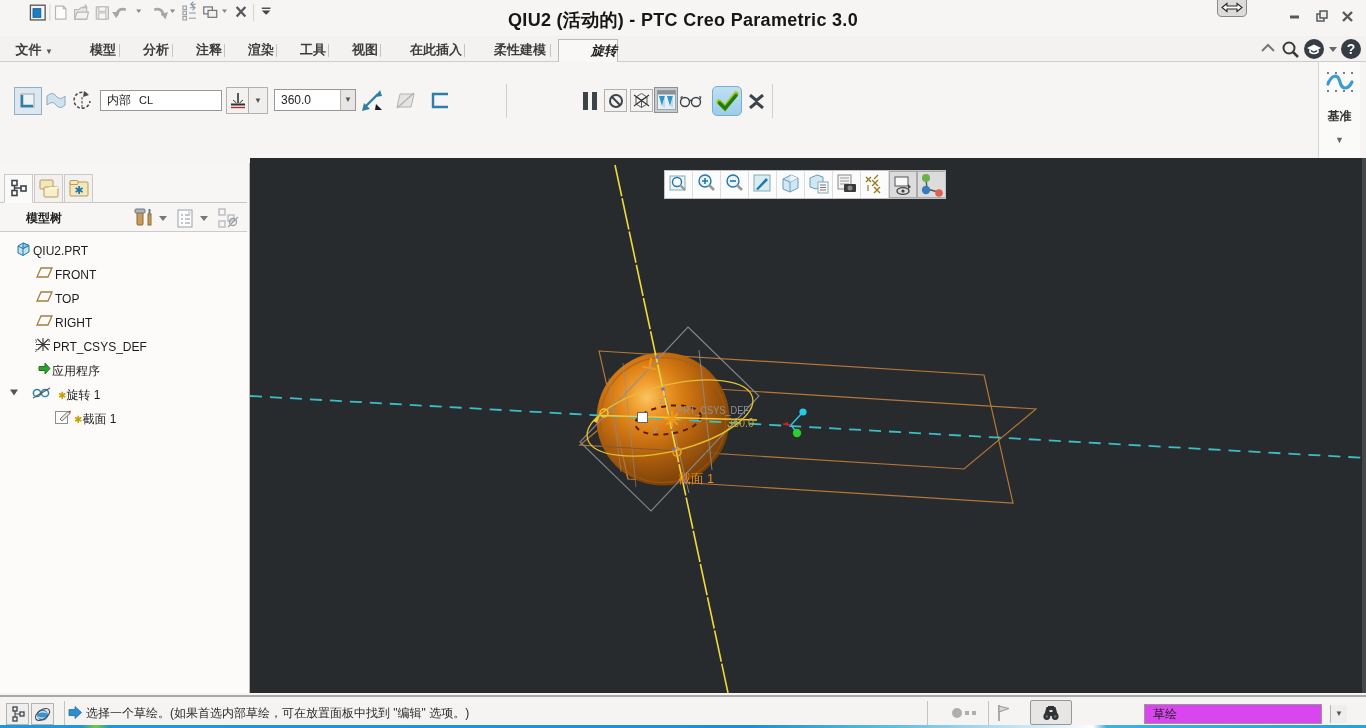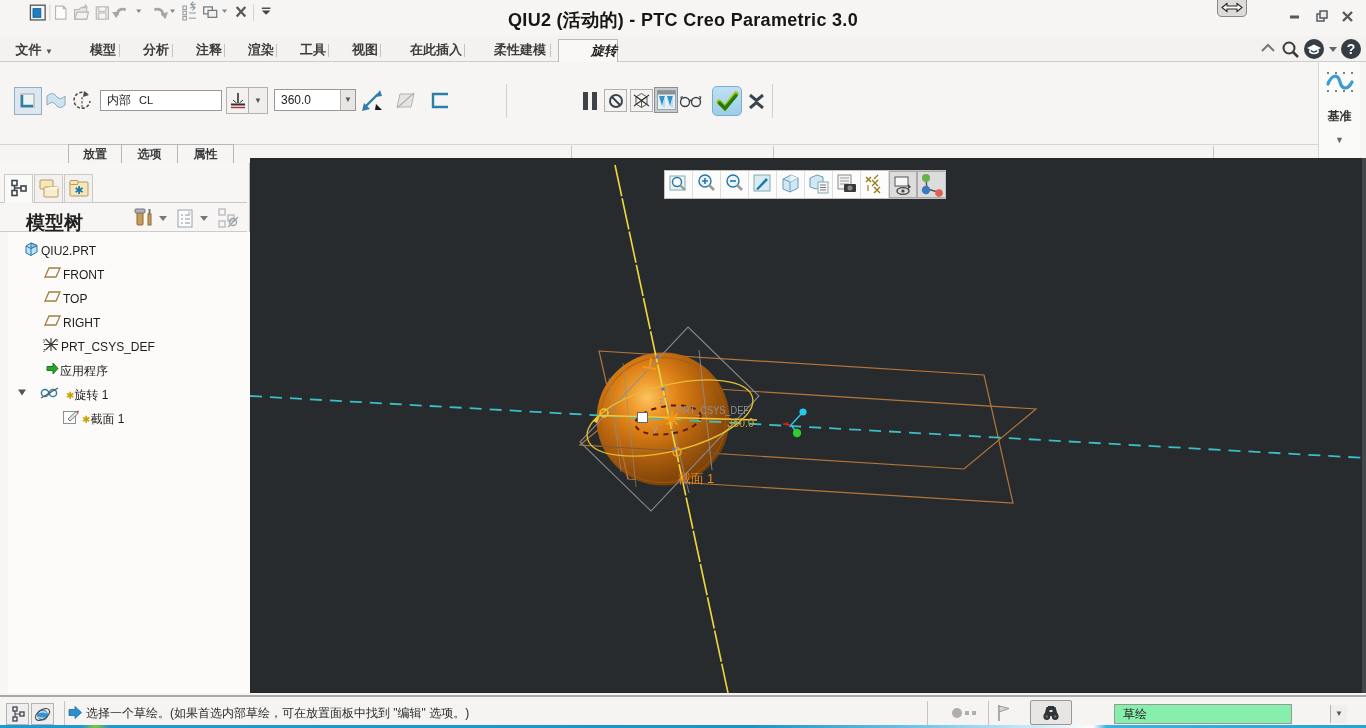--- a/index.html
+++ b/index.html
@@ -26,21 +26,21 @@
 .field { position:absolute; background:#fff; border:1px solid #9a9896; font-size:12px; color:#222; }
 .btn { position:absolute; border:1px solid #b3b1af; background:#f0efee; }
 #datumblk { left:1318px; top:0px; width:42px; height:96px; background:#fafaf9; border-left:1px solid #d8d6d4; text-align:center; }
 
 
 #leftpanel { left:0; top:163px; width:250px; height:530px; background:#f7f6f5; border-right:1px solid #b9b7b5; }
 #navtabs { left:0; top:0; width:247px; height:40px; border-bottom:1px solid #c9c7c5; }
 .ntab { position:absolute; top:11px; width:29px; height:29px; border:1px solid #ccc9c7; background:#f2f1f0; }
 .ntab.active { background:#fafaf9; border-bottom:1px solid #fafaf9; }
 #treehead { left:0; top:41px; width:247px; height:28px; border-bottom:1px solid #cecccb; }
-#tree { left:8px; top:69px; width:249px; height:461px; background:#fcfbfa; font-size:12px; color:#1c1c1c; }
+#tree { left:0; top:69px; width:249px; height:461px; background:#fcfbfa; font-size:12px; color:#1c1c1c; }
 .trow { position:absolute; height:20px; line-height:20px; white-space:nowrap; }
 
 #viewport { left:250px; top:158px; width:1116px; height:535px; background:#282b2d; overflow:hidden; }
 #gfxbar { position:absolute; left:414px; top:12px; width:282px; height:29px; background:#fcfcfc; border:1px solid #c2c2c2; }
 .gbtn { position:absolute; top:0px; width:28px; height:27px; border-right:1px solid #dddddd; }
 
 
 #statusbar { left:0; top:695px; width:1366px; height:33px; background:#f5f4f3; border-top:2px solid #aaa8a6; }
 #bluebar { left:0; top:725px; width:1366px; height:3px; background:linear-gradient(90deg,#2098d8 0%,#2098d8 6%,#7ac838 7%,#2098d8 8%,#1e90d2 55%,#62c0ea 66%,#fdfdfd 80%,#40b0e4 81%,#28a2dc 100%); }
 .sbtn { position:absolute; top:6px; width:23px; height:22px; border:1px solid #b5b3b1; background:#efeeed; }
@@ -205,28 +205,20 @@
   </svg>
   <div class="abs" style="left:712px;top:24px;width:30px;height:30px;background:linear-gradient(180deg,#bfe0f2,#9ccdeb);border:1px solid #79aed0;border-radius:5px"></div>
   <svg class="abs" style="left:716px;top:28px" width="23" height="23" viewBox="0 0 23 23">
     <path d="M3 12 L9 18 L20 4" fill="none" stroke="#a4c400" stroke-width="5" stroke-linecap="round"></path>
     <path d="M3.5 13 L9 18.5 L20 5.5" fill="none" stroke="#1d7a1d" stroke-width="3.4" stroke-linecap="round"></path>
   </svg>
   <svg class="abs" style="left:748px;top:32px" width="17" height="15" viewBox="0 0 17 15">
     <path d="M2 1 L8.5 6.5 L15 1 M2 14 L8.5 8.5 L15 14" fill="none" stroke="#3d4449" stroke-width="3"></path>
   </svg>
   <div class="abs" style="left:772px;top:22px;width:1px;height:34px;background:#d2d0ce"></div>
-  <div id="ribrow2" class="abs">
-    <div class="ptab" style="left:68px;width:54px">放置</div>
-    <div class="ptab" style="left:121px;width:57px">选项</div>
-    <div class="ptab" style="left:177px;width:57px">属性</div>
-    <div class="vsep2" style="left:571px"></div>
-    <div class="vsep2" style="left:773px"></div>
-    <div class="vsep2" style="left:1213px"></div>
-  </div>
   <div id="datumblk" class="abs">
     <svg width="30" height="28" viewBox="0 0 30 28" style="margin-top:8px">
       <g fill="#555">
           <circle cx="3" cy="3" r="1"></circle>
           <circle cx="11" cy="3" r="1"></circle>
           <circle cx="19" cy="3" r="1"></circle>
           <circle cx="27" cy="3" r="1"></circle>
           <circle cx="3" cy="12" r="1"></circle>
           <circle cx="27" cy="12" r="1"></circle>
           <circle cx="3" cy="21" r="1"></circle>
@@ -259,21 +251,21 @@
       <path d="M7 12 L13 9 L21 9 L21 11 Z" fill="#fdf6dd"></path>
     </svg>
     <div class="ntab" style="left:64px"></div>
     <svg class="abs" style="left:68px;top:16px" width="22" height="20" viewBox="0 0 22 20">
       <rect x="2" y="3" width="18" height="14" rx="1" fill="#f5e7bd" stroke="#b99b55"></rect>
       <rect x="2" y="1.5" width="8" height="4" rx="1" fill="#f5e7bd" stroke="#b99b55"></rect>
       <text x="11" y="14.5" font-size="11" fill="#2277aa" text-anchor="middle">✱</text>
     </svg>
   </div>
   <div id="treehead" class="abs">
-    <div class="abs" style="left:26px;top:6px;font-size:19px;font-weight:bold;color:#222">模型树</div>
+    <div class="abs" style="left:26px;top:6px;font-size:12px;font-weight:bold;color:#222">模型树</div>
     <svg class="abs" style="left:134px;top:4px" width="108" height="21" viewBox="0 0 108 21">
       <rect x="3" y="3" width="6" height="14" rx="1" fill="#c89b5a" stroke="#8a6a35"></rect>
       <rect x="1" y="1" width="10" height="4" rx="1" fill="#b0b4b8" stroke="#70757a"></rect>
       <rect x="14" y="6" width="3" height="11" fill="#c89b5a" stroke="#8a6a35"></rect>
       <line x1="15.5" y1="1" x2="15.5" y2="6" stroke="#70757a" stroke-width="2"></line>
       <path d="M25 8 L33 8 L29 13 Z" fill="#777"></path>
       <rect x="44" y="2" width="14" height="17" fill="#fdfdfd" stroke="#9aa0a5"></rect>
       <path d="M54 2 L58 6 L54 6 Z" fill="#d5dade"></path>
       <g stroke="#8a9196">
           <line x1="47" y1="7" x2="49" y2="7"></line>
@@ -547,16 +539,16 @@
   </svg>
   <div class="abs" style="left:1030px;top:3px;width:42px;height:25px;border:1px solid #9a9896;background:#e8e6e4;border-radius:2px"></div>
   <svg class="abs" style="left:1040px;top:7px" width="22" height="17" viewBox="0 0 22 17">
     <path d="M8 2 L14 2 L14 6 L8 6 Z" fill="#2e3438"></path>
     <path d="M4 12 L6.5 3 L9.5 3 L9.5 8 L12.5 8 L12.5 3 L15.5 3 L18 12 Z" fill="#2e3438"></path>
     <circle cx="6.8" cy="12.5" r="3.4" fill="#2e3438"></circle>
       <circle cx="15.2" cy="12.5" r="3.4" fill="#2e3438"></circle>
     <circle cx="6.8" cy="12.5" r="1.2" fill="#6a7074"></circle>
       <circle cx="15.2" cy="12.5" r="1.2" fill="#6a7074"></circle>
   </svg>
-  <div class="abs" style="left:1114px;top:7px;width:178px;height:20px;background:#86efac;border:1px solid #9a9896;font-size:12px;color:#222;line-height:18px"><span style="margin-left:8px">草绘</span></div>
+  <div class="abs" style="left:1144px;top:7px;width:178px;height:20px;background:#d946ef;border:1px solid #9a9896;font-size:12px;color:#222;line-height:18px"><span style="margin-left:8px">草绘</span></div>
   <div class="abs" style="left:1330px;top:8px;width:17px;height:18px;background:#efeeed;border-left:1px solid #b5b3b1;text-align:center;font-size:8px;color:#555;line-height:17px">▼</div>
 </div>
 <div id="bluebar" class="abs"></div>
 
 </body></html>

